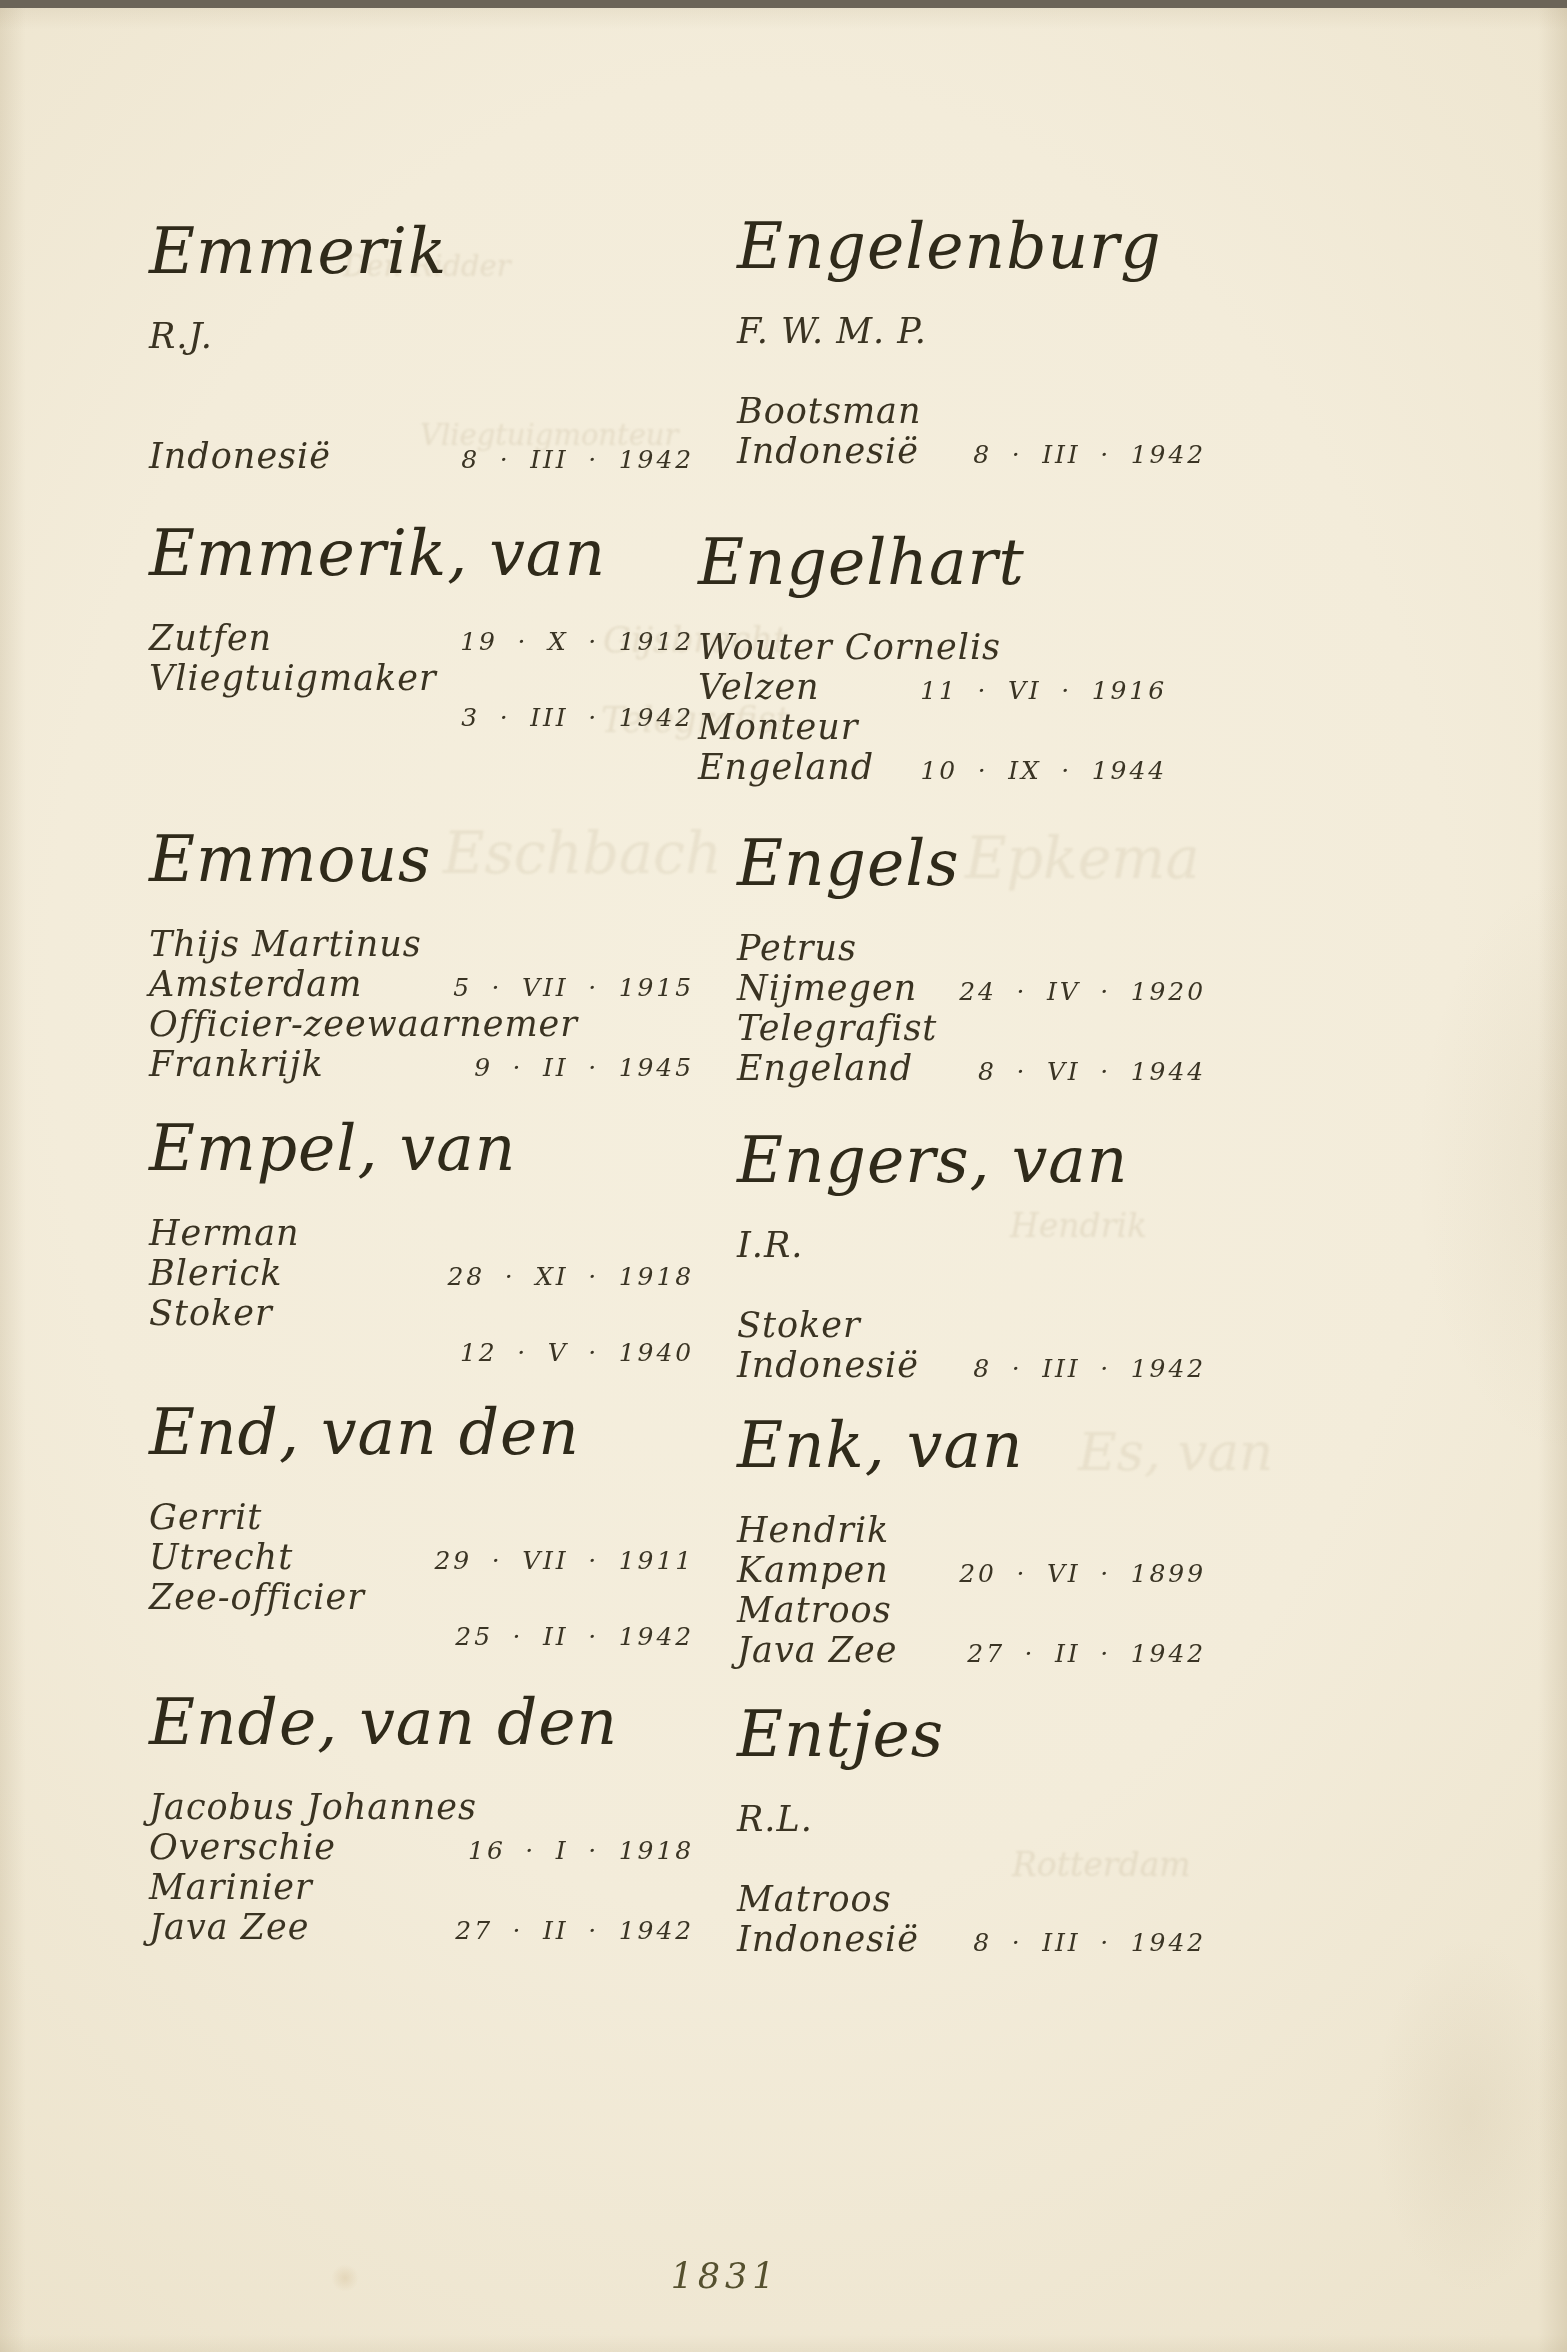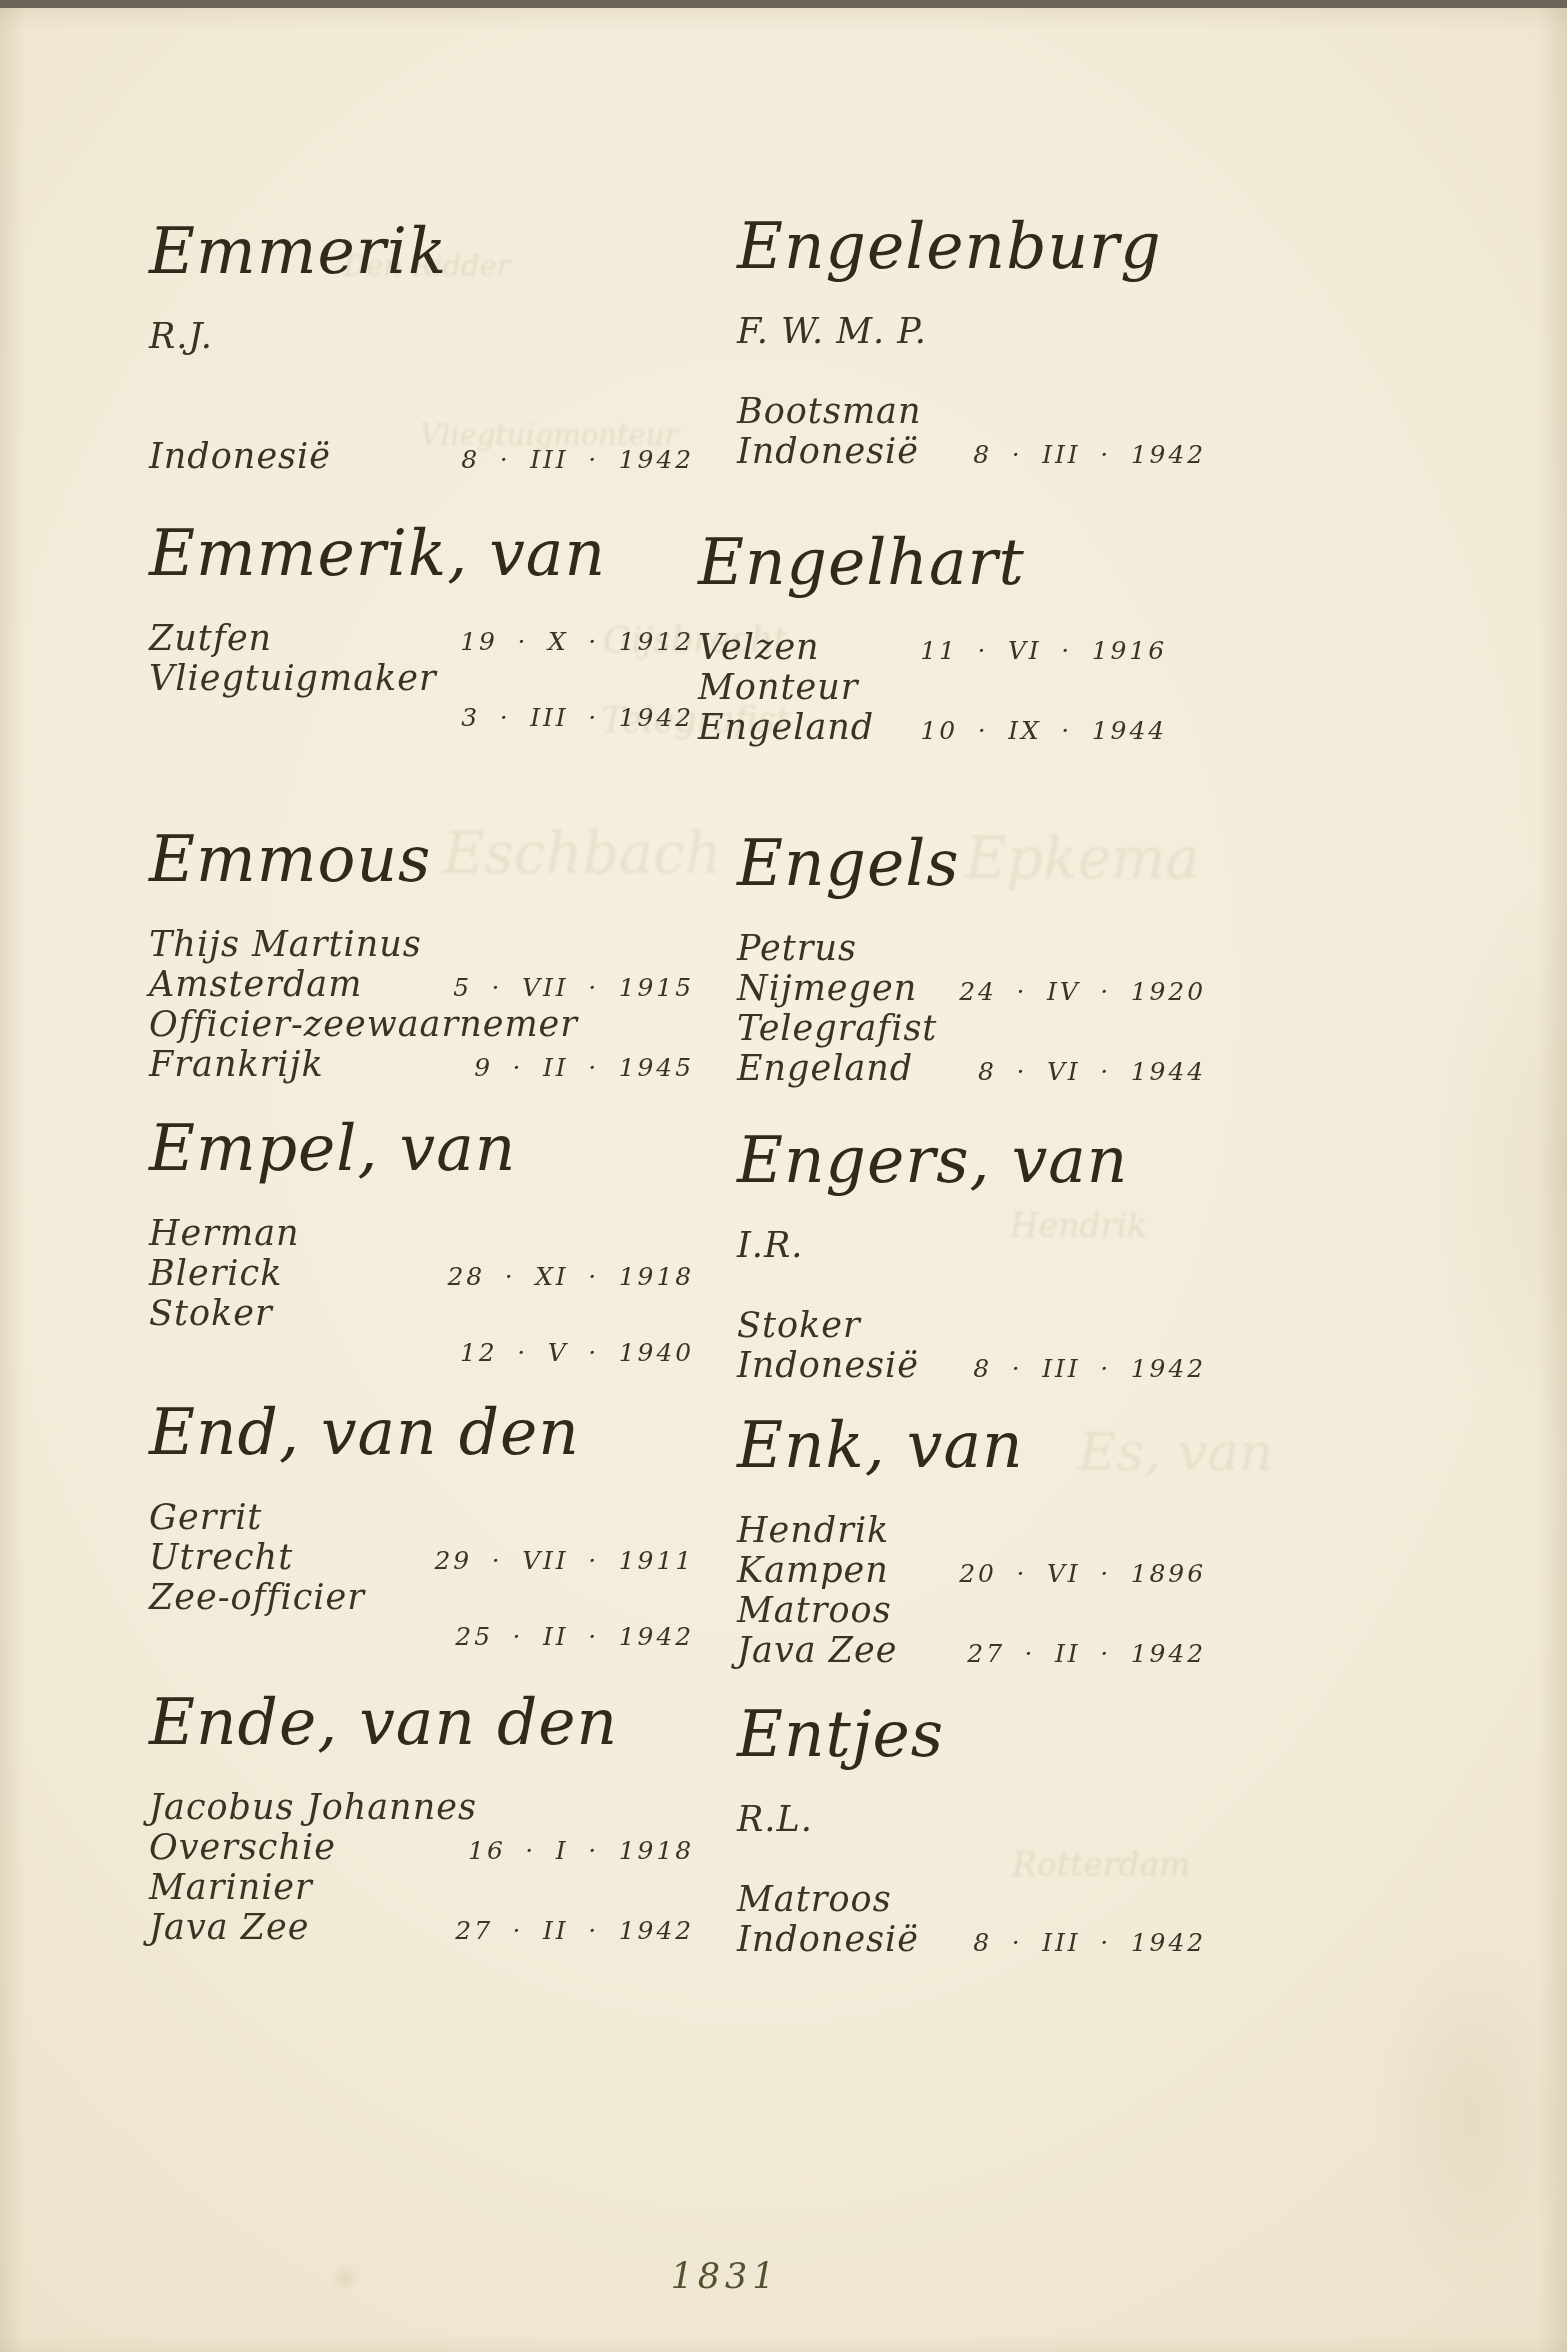--- a/index.html
+++ b/index.html
@@ -196,20 +196,23 @@
           <span>Indonesië</span>
           <span class="date">8 · III · 1942</span>
         </div>
     </div>
   </div>
 
   <div class="entry" style="top:519px;left:698px;width:469px;">
     <div class="surname">Engelhart</div>
     <div class="rows">
       <div class="row">
+          <span>Wouter Cornelis</span>
+        </div>
+      <div class="row">
           <span>Velzen</span>
           <span class="date">11 · VI · 1916</span>
         </div>
       <div class="row">
           <span>Monteur</span>
         </div>
       <div class="row">
           <span>Engeland</span>
           <span class="date">10 · IX · 1944</span>
         </div>
@@ -257,21 +260,21 @@
   </div>
 
   <div class="entry" style="top:1402px;left:737px;width:469px;">
     <div class="surname">Enk, van</div>
     <div class="rows">
       <div class="row">
           <span>Hendrik</span>
         </div>
       <div class="row">
           <span>Kampen</span>
-          <span class="date">20 · VI · 1896</span>
+          <span class="date">20 · VI · 1899</span>
         </div>
       <div class="row">
           <span>Matroos</span>
         </div>
       <div class="row">
           <span>Java Zee</span>
           <span class="date">27 · II · 1942</span>
         </div>
     </div>
   </div>

